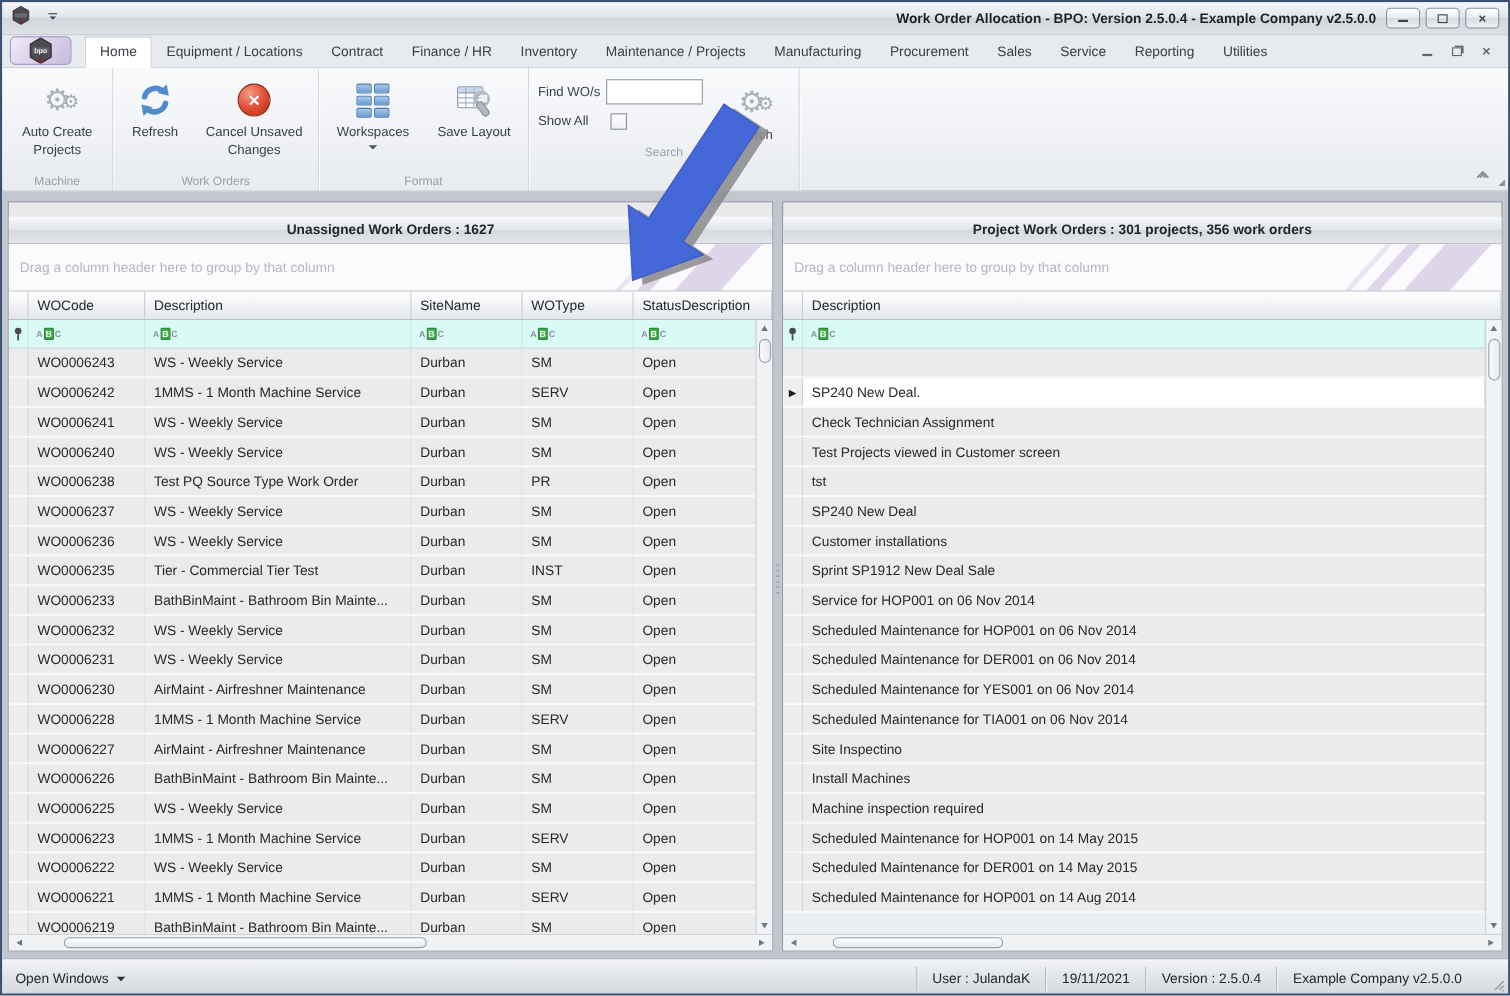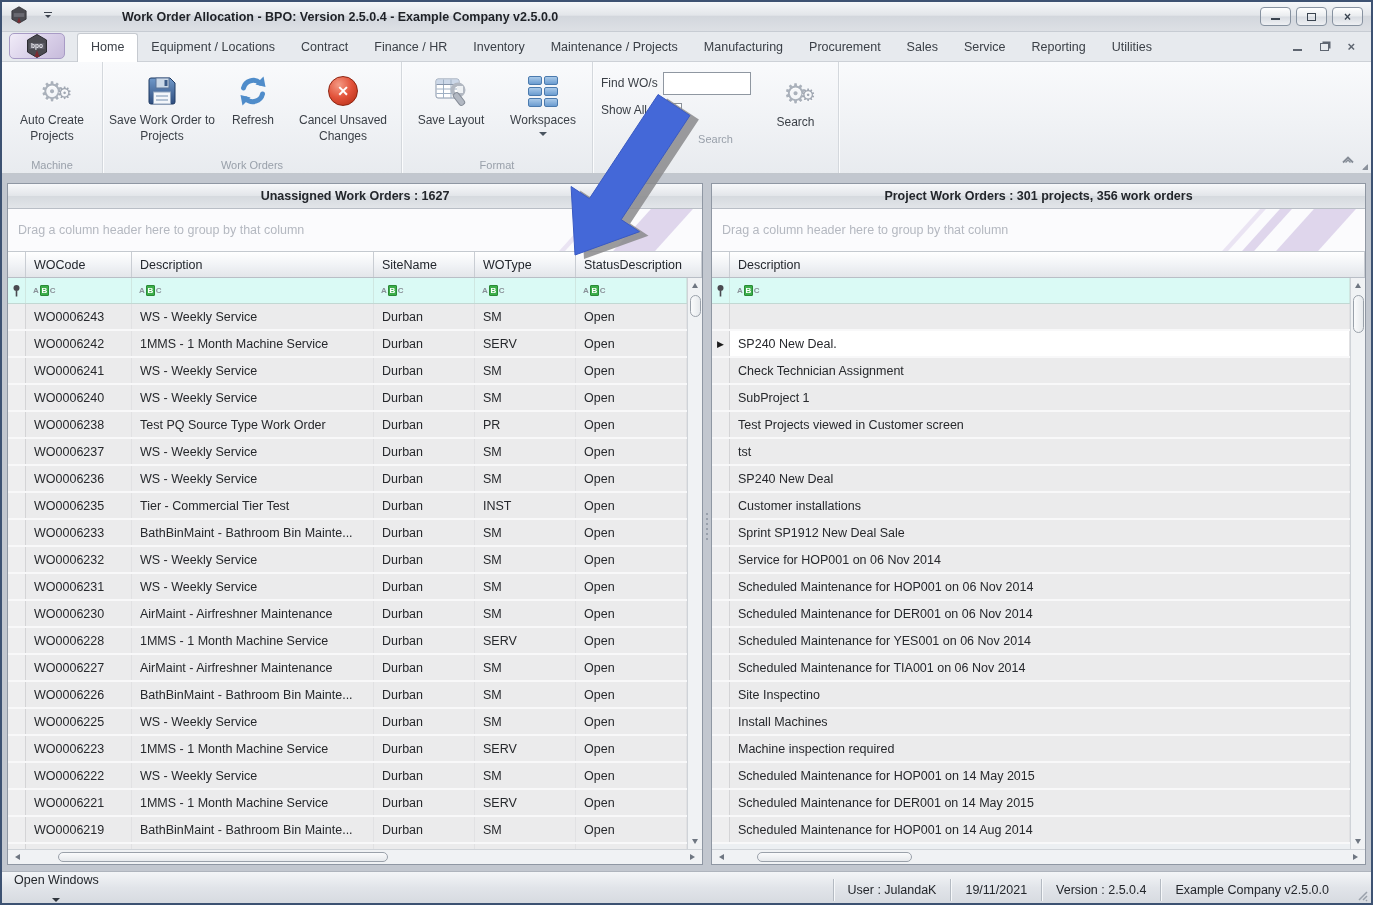--- a/index.html
+++ b/index.html
@@ -9,21 +9,21 @@
   .window { width:1373px; height:905px; position:relative; overflow:hidden;
     border:2px solid #3d5272; background:#e3e6ea; }
 
   
   .titlebar { height:30px; background:linear-gradient(#f5f7f9,#e3e6ea 45%,#d3d7dd 50%,#dde0e5);
     border-bottom:1px solid #c7ccd3; display:flex; align-items:center; position:relative; }
   .app-ico { margin-left:8px; }
   .qat { margin-left:16px; display:flex; flex-direction:column; align-items:center; }
   .qat .bar { width:8px; border-top:1.5px solid #3c434e; margin-bottom:2px; }
   .qat .car { width:0;height:0;border:3.5px solid transparent;border-top-color:#3c434e; }
-  .wtitle { position:absolute; left:120px; right:120px; text-align:left; font-weight:bold;
+  .wtitle { position:absolute; left:120px; right:120px; text-align:right; font-weight:bold;
     font-size:12.5px; color:#1e2126; white-space:nowrap; }
   .winbtns { margin-left:auto; display:flex; gap:5px; margin-right:8px; position:relative; z-index:3; }
   .wbtn { width:31px; height:19px; border:1px solid #8792a0; border-radius:4px;
     background:linear-gradient(#fefefe,#e9ecef 48%,#d8dce2 52%,#eef0f3);
     display:flex; align-items:center; justify-content:center; color:#3a4450; }
   .glyph-min { width:9px; border-bottom:2px solid #3a4450; margin-top:5px; }
   .glyph-max { width:9px; height:8px; border:1.5px solid #3a4450; }
   .glyph-x { font-size:12px; font-weight:bold; line-height:1; }
 
   
@@ -81,21 +81,21 @@
   .main { height:697px; background:#c2c7cf; display:flex; padding:9px 5px 6px; position:relative; }
   .panel { background:#e9e9ea; border:1px solid #8f97a3; display:flex; flex-direction:column; }
   .panel.left { width:696px; }
   .splitter { width:8px; position:relative; }
   .splitter::after { content:""; position:absolute; left:3px; top:330px; width:2px; height:30px;
     background:repeating-linear-gradient(#98a0ab 0 2px, transparent 2px 5px); }
   .panel.right { flex:1;text-align:center; }
 
   .ptitle { height:25px; flex:none; background:linear-gradient(#f7f8fa,#e3e6ea 48%,#d6dadf 52%,#e2e5e9);
     border-bottom:1px solid #b9bec6; font-weight:bold; font-size:12.5px; color:#23262b;
-    display:flex; align-items:center; justify-content:center; }
+    display:flex; align-items:center; justify-content:center;margin-top:13px; }
   .groupby { height:43px; flex:none; background:#fbfbfd; border-bottom:1px solid #c4c9cf;
     display:flex; align-items:center; padding-left:10px; color:#b4b8c0; font-size:12.5px;
     position:relative; overflow:hidden; }
   .streak { position:absolute; top:-5px; bottom:-5px; transform:skewX(-42deg); background:rgba(158,128,198,.30); }
   .st1 { right:28px; width:42px; } .st2 { right:92px; width:12px; }
   .st3 { right:118px; width:6px; background:rgba(158,128,198,.18); }
 
   .ghead { height:26px; flex:none; display:flex; background:linear-gradient(#ffffff,#f0f2f5 55%,#e3e6ea);
     border-bottom:1px solid #b9bec6; }
   .ghead .cell { border-right:1px solid #c9cdd3; display:flex; align-items:center;
@@ -134,21 +134,21 @@
   .hscroll { height:15px; flex:none; background:#f0f2f4; border-top:1px solid #cfd3d8;
     display:flex; align-items:center; justify-content:space-between; position:relative; padding:0 4px; }
   .hthumb { position:absolute; top:2px; height:10px; border:1px solid #9aa1aa; border-radius:6px;
     background:linear-gradient(#fafbfc,#e6e9ec); }
   .hthumb.lt { left:50px; width:330px; } .hthumb.rt { left:45px; width:155px; }
 
   
   .statusbar { height:36px; background:linear-gradient(#f3f5f7,#e1e4e9 45%,#d4d8de);
     border-top:1px solid #aeb4bd; display:flex; align-items:center; font-size:12.5px;
     color:#23262b; padding-left:12px; position:relative; }
-  .ow { display:flex; align-items:center; gap:7px;flex-direction:column; }
+  .ow { display:flex; align-items:center; gap:7px; }
   .ow .car { width:0;height:0;border:4px solid transparent;border-top-color:#2f353d; margin-top:4px; }
   .segs { margin-left:auto; display:flex; align-items:center; height:100%; margin-right:28px; }
   .seg { padding:0 14px; border-left:1px solid #b4bac2; box-shadow:inset 1px 0 0 #f6f8fa;
     height:22px; display:flex; align-items:center; white-space:nowrap; }
   .grip { position:absolute; right:2px; bottom:2px; }
 
   .overlay { position:absolute; inset:0; pointer-events:none; z-index:40; }
 </style>
 </head>
 <body>
@@ -222,39 +222,20 @@
             </span>
           <span>Auto Create Projects</span>
         </div>
       </div>
       <div class="glabel">Machine</div>
       <span class="launcher">◢</span>
     </div>
 
     <div class="rgroup">
       <div class="rcontent">
-        <div class="rbtn w112">
-          <span class="ricon">
-            <svg width="34" height="34" viewBox="0 0 34 34">
-              <defs>
-                  <linearGradient id="fg" x1="0" y1="0" x2="0" y2="1">
-                    <stop offset="0" stop-color="#7099ca"></stop>
-                    <stop offset="1" stop-color="#2e4d7e"></stop>
-                  </linearGradient>
-                </defs>
-              <path d="M6 4 h19 l5 5 v19 a2 2 0 0 1 -2 2 h-22 a2 2 0 0 1 -2 -2 v-22 a2 2 0 0 1 2 -2 z" fill="url(#fg)" stroke="#1f3a63"></path>
-              <rect x="11" y="4" width="13" height="10" fill="#ccd9e8" stroke="#5a7396"></rect>
-              <rect x="19.5" y="6" width="3" height="6" fill="#3d5c88"></rect>
-              <rect x="8.5" y="18" width="17" height="12" fill="#f3f6fa" stroke="#8fa3bd"></rect>
-              <line x1="11" y1="22" x2="23" y2="22" stroke="#9fb2c9" stroke-width="1.5"></line>
-              <line x1="11" y1="26" x2="23" y2="26" stroke="#9fb2c9" stroke-width="1.5"></line>
-            </svg>
-          </span>
-          <span>Save Work Order to Projects</span>
-        </div>
         <div class="rbtn w70">
           <span class="ricon">
             <svg width="34" height="34" viewBox="0 0 34 34">
               <path d="M7.5 14 A10 10 0 0 1 24 9" fill="none" stroke="#4f8cca" stroke-width="5" stroke-linecap="round"></path>
               <polygon points="27.5,2.5 29.5,13 19.5,10.5" fill="#4f8cca"></polygon>
               <path d="M26.5 20 A10 10 0 0 1 10 25" fill="none" stroke="#4f8cca" stroke-width="5" stroke-linecap="round"></path>
               <polygon points="6.5,31.5 4.5,21 14.5,23.5" fill="#4f8cca"></polygon>
             </svg>
           </span>
           <span>Refresh</span>
@@ -265,52 +246,52 @@
             </span>
           <span>Cancel Unsaved Changes</span>
         </div>
       </div>
       <div class="glabel">Work Orders</div>
       <span class="launcher">◢</span>
     </div>
 
     <div class="rgroup">
       <div class="rcontent">
+        <div class="rbtn w92">
+          <span class="ricon">
+            <span class="ws-grid">
+                <span></span>
+                <span></span>
+                <span></span>
+                <span></span>
+                <span></span>
+                <span></span>
+              </span>
+          </span>
+          <span>Workspaces</span>
+          <span class="ddown"></span>
+        </div>
         <div class="rbtn w92">
           <span class="ricon">
             <svg width="36" height="36" viewBox="0 0 36 36">
               <rect x="3" y="6" width="23" height="19" rx="2" fill="#fff" stroke="#7e8violet" stroke-width="0"></rect>
               <rect x="3" y="6" width="23" height="19" rx="2" fill="#fff" stroke="#8896aa"></rect>
               <rect x="3.5" y="6.5" width="22" height="5" fill="#ccd8e9"></rect>
               <line x1="10.5" y1="6.5" x2="10.5" y2="25" stroke="#9fb0c4"></line>
               <line x1="18" y1="6.5" x2="18" y2="25" stroke="#9fb0c4"></line>
               <line x1="3.5" y1="11.5" x2="26" y2="11.5" stroke="#8896aa"></line>
               <line x1="3.5" y1="16" x2="26" y2="16" stroke="#9fb0c4"></line>
               <line x1="3.5" y1="20.5" x2="26" y2="20.5" stroke="#9fb0c4"></line>
               <circle cx="25" cy="17" r="5.5" fill="none" stroke="#b2b8c2" stroke-width="4"></circle>
               <rect x="24" y="13" width="6" height="7" fill="#eef1f4"></rect>
               <rect x="23" y="19" width="6" height="14" rx="2.5" transform="rotate(-38 26 26)" fill="#b2b8c2" stroke="#868d98"></rect>
             </svg>
           </span>
           <span>Save Layout</span>
         </div>
-        <div class="rbtn w92">
-          <span class="ricon">
-            <span class="ws-grid">
-                <span></span>
-                <span></span>
-                <span></span>
-                <span></span>
-                <span></span>
-                <span></span>
-              </span>
-          </span>
-          <span>Workspaces</span>
-          <span class="ddown"></span>
-        </div>
       </div>
       <div class="glabel">Format</div>
       <span class="launcher">◢</span>
     </div>
 
     <div class="rgroup" style="width:246px;">
       <div class="search-content">
         <div class="scol">
           <div class="srow">
             <span class="slabel">Find WO/s</span>
@@ -628,24 +609,20 @@
             <div class="row selected">
               <div class="cell ind" style="justify-content: center;">▶</div>
               <div class="cell c-rdesc">SP240 New Deal.</div>
             </div>
             <div class="row">
               <div class="cell ind" style="justify-content: center;"></div>
               <div class="cell c-rdesc">Check Technician Assignment</div>
             </div>
             <div class="row">
               <div class="cell ind" style="justify-content: center;"></div>
-              <div class="cell c-rdesc">SubProject 1</div>
-            </div>
-            <div class="row">
-              <div class="cell ind" style="justify-content: center;"></div>
               <div class="cell c-rdesc">Test Projects viewed in Customer screen</div>
             </div>
             <div class="row">
               <div class="cell ind" style="justify-content: center;"></div>
               <div class="cell c-rdesc">tst</div>
             </div>
             <div class="row">
               <div class="cell ind" style="justify-content: center;"></div>
               <div class="cell c-rdesc">SP240 New Deal</div>
             </div>

